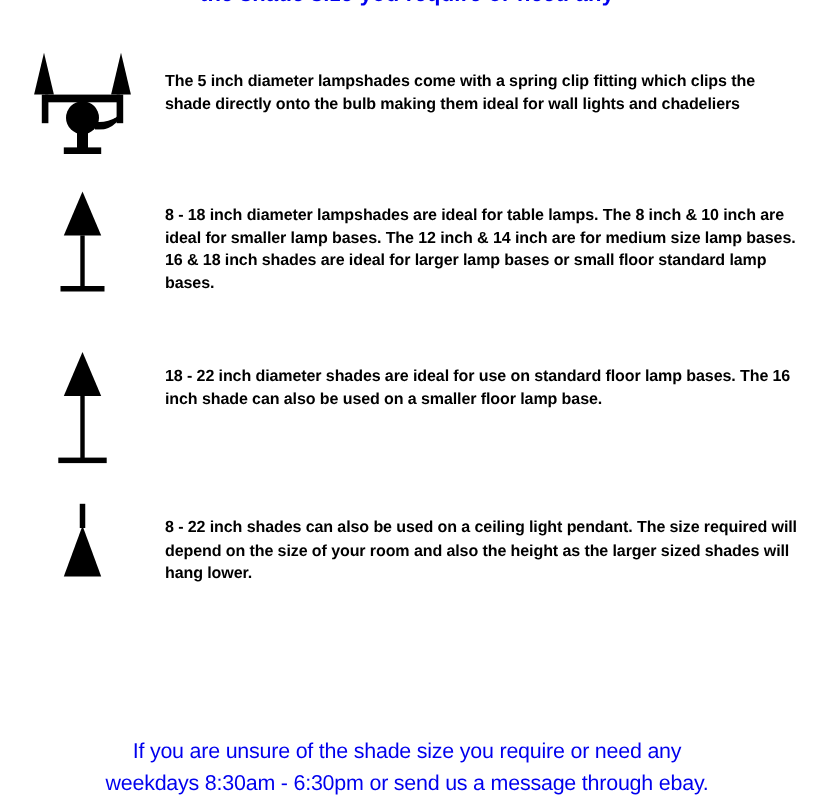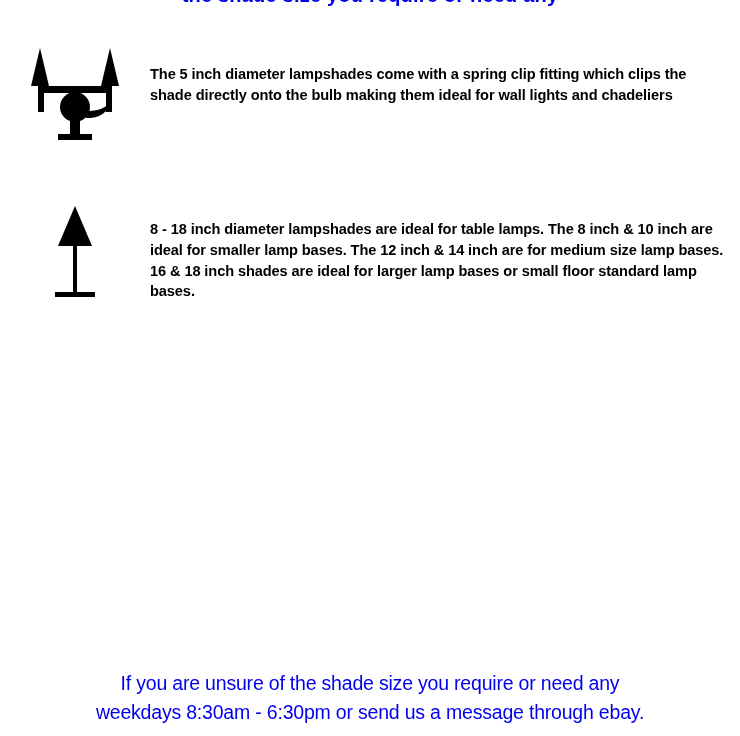--- a/index.html
+++ b/index.html
@@ -65,21 +65,21 @@
     font-weight: bold;
     line-height: 1.42;
     letter-spacing: -0.1px;
   }
 
   
   .row-1 { height: 120px; }
   .row-1 .icon-cell { padding-top: 16px; }
   .row-1 .text-cell { padding-top: 32px; }
 
-  .row-2 { height: 150px; align-items: flex-end; }
+  .row-2 { height: 150px; }
   .row-2 .icon-cell { padding-top: 22px; }
   .row-2 .text-cell { padding-top: 34px; }
 
   .row-3 { height: 142px; }
   .row-3 .icon-cell { padding-top: 18px; }
   .row-3 .text-cell { padding-top: 30px; }
 
   .row-4 { height: 130px; }
   .row-4 .icon-cell { padding-top: 14px; }
   .row-4 .text-cell { padding-top: 26px; }
@@ -308,21 +308,40 @@
       <div class="icon-cell">
         <div class="icon icon-table">
           <div class="shade"></div>
           <div class="stem"></div>
           <div class="base"></div>
         </div>
       </div>
       <div class="text-cell">8 - 18 inch diameter lampshades are ideal for table lamps. The 8 inch &amp; 10 inch are ideal for smaller lamp bases. The 12 inch &amp; 14 inch are for medium size lamp bases. 16 &amp; 18 inch shades are ideal for larger lamp bases or small floor standard lamp bases.</div>
     </div>
 
-
+    <div class="row row-3">
+      <div class="icon-cell">
+        <div class="icon icon-floor">
+          <div class="shade"></div>
+          <div class="stem"></div>
+          <div class="base"></div>
+        </div>
+      </div>
+      <div class="text-cell">18 - 22 inch diameter shades are ideal for use on standard floor lamp bases. The 16 inch shade can also be used on a smaller floor lamp base.</div>
+    </div>
+
+    <div class="row row-4">
+      <div class="icon-cell">
+        <div class="icon icon-pendant">
+          <div class="cord"></div>
+          <div class="shade"></div>
+        </div>
+      </div>
+      <div class="text-cell">8 - 22 inch shades can also be used on a ceiling light pendant. The size required will depend on the size of your room and also the height as the larger sized shades will hang lower.</div>
+    </div>
 
   </div>
 
   <div class="footer">
     <div class="line">If you are unsure of the shade size you require or need any</div>
     <div class="line">weekdays 8:30am - 6:30pm or send us a message through ebay.</div>
   </div>
 
 </div>
 

